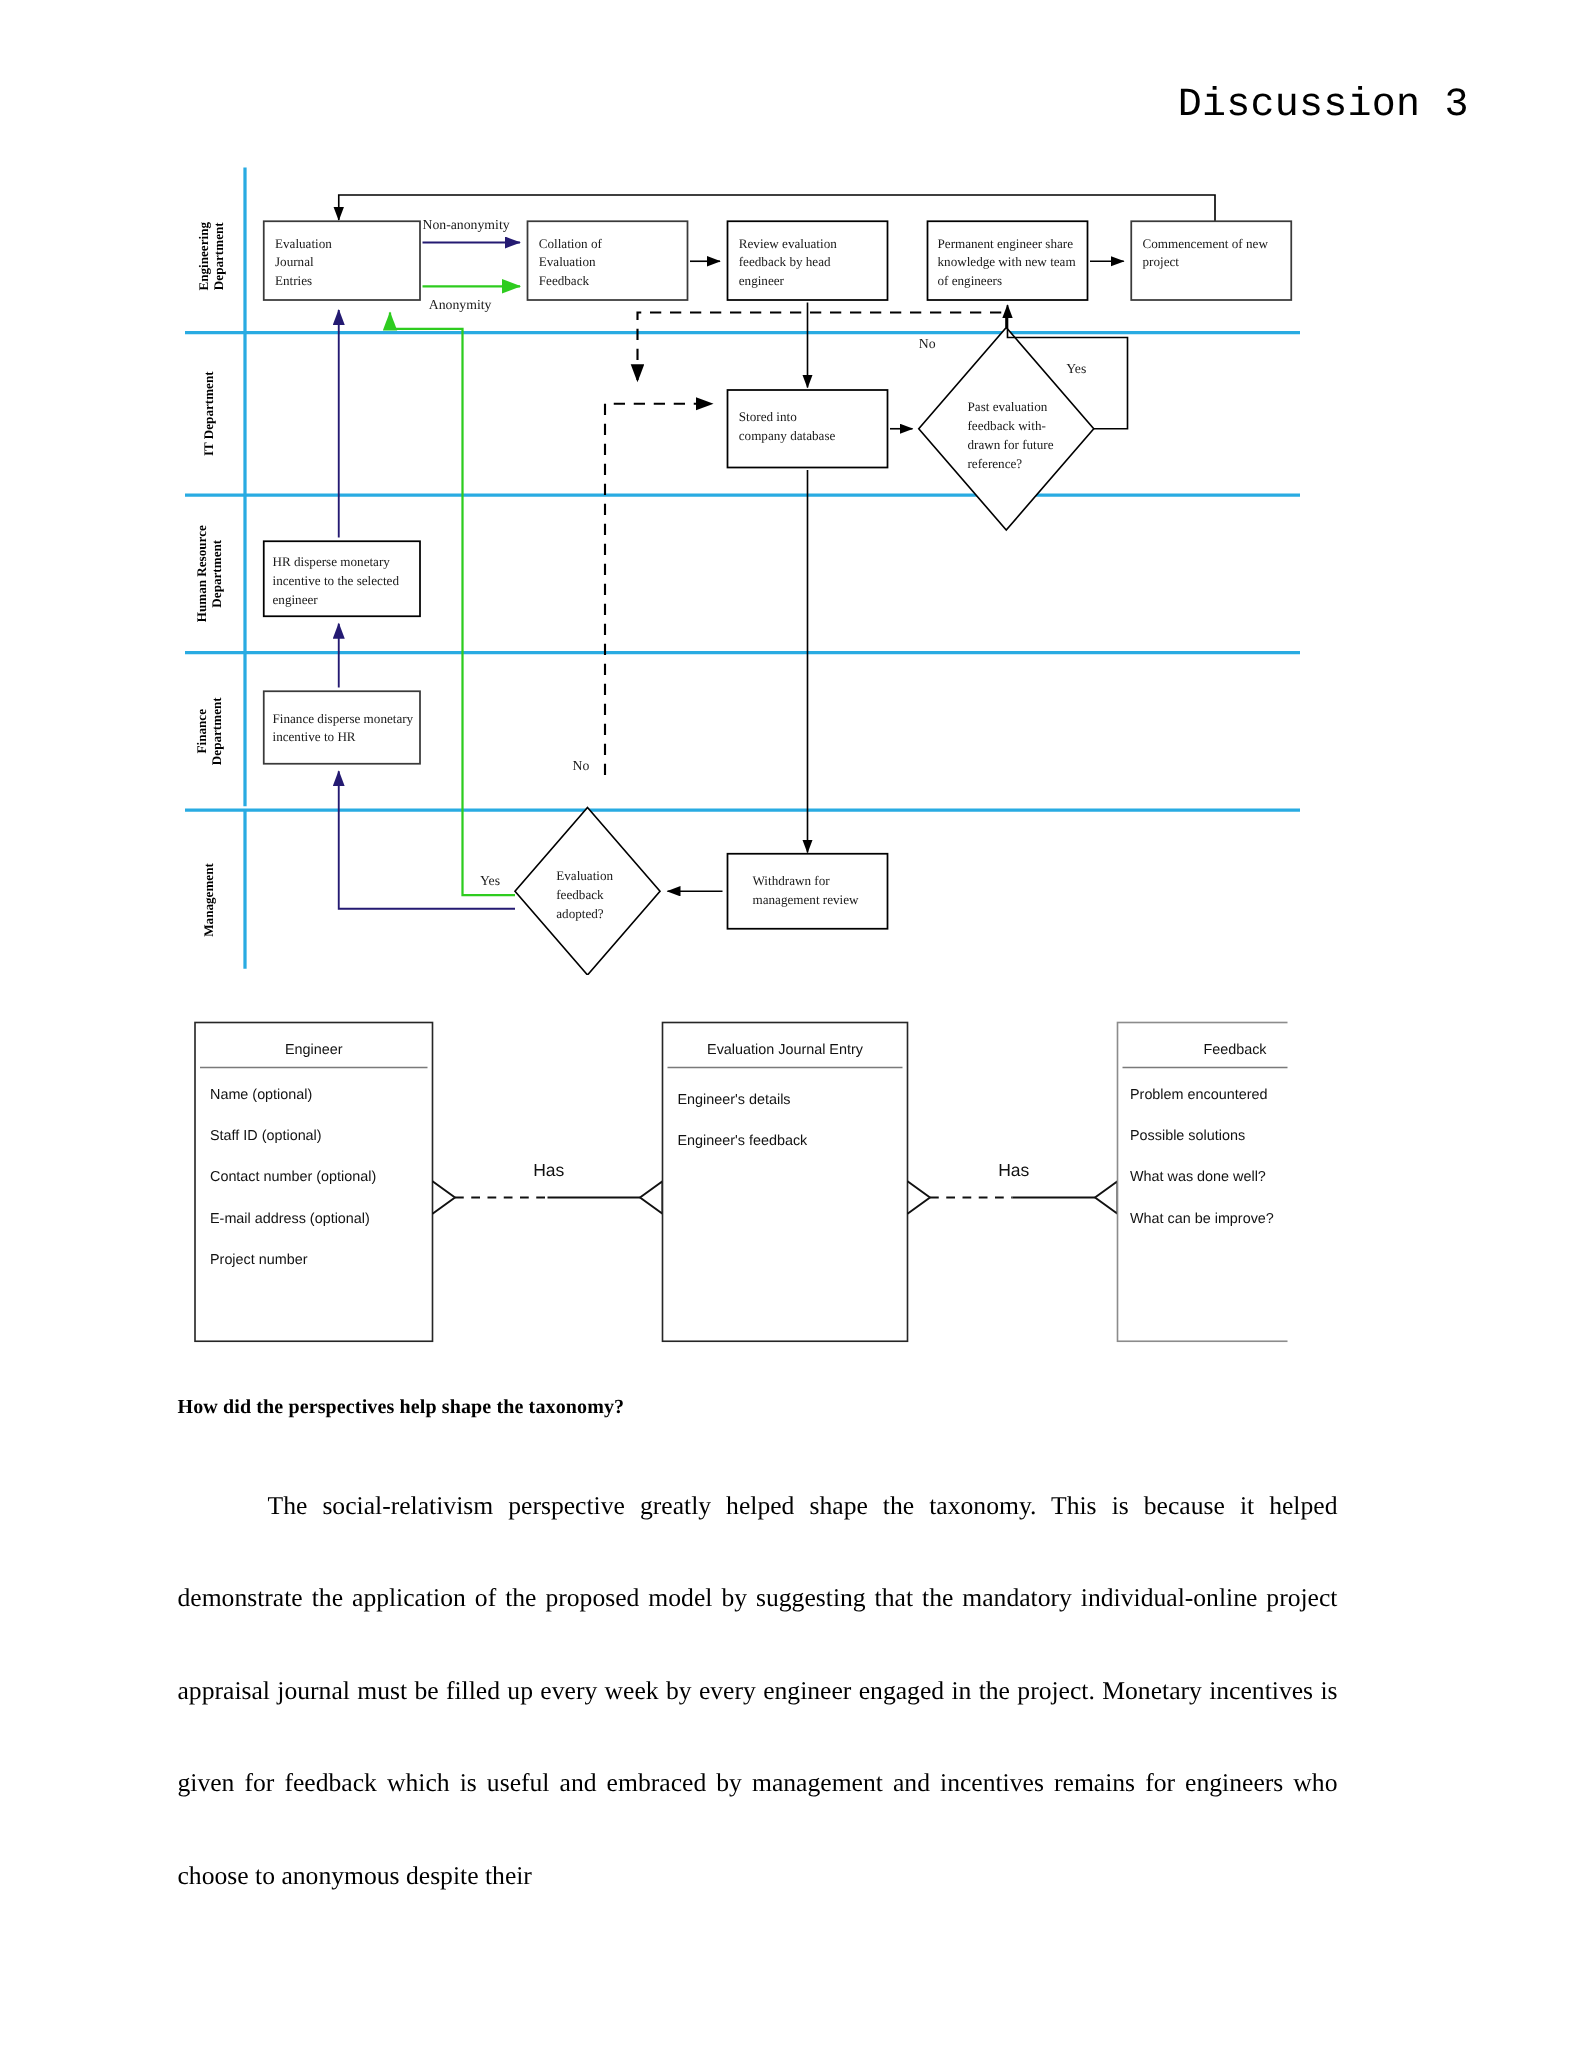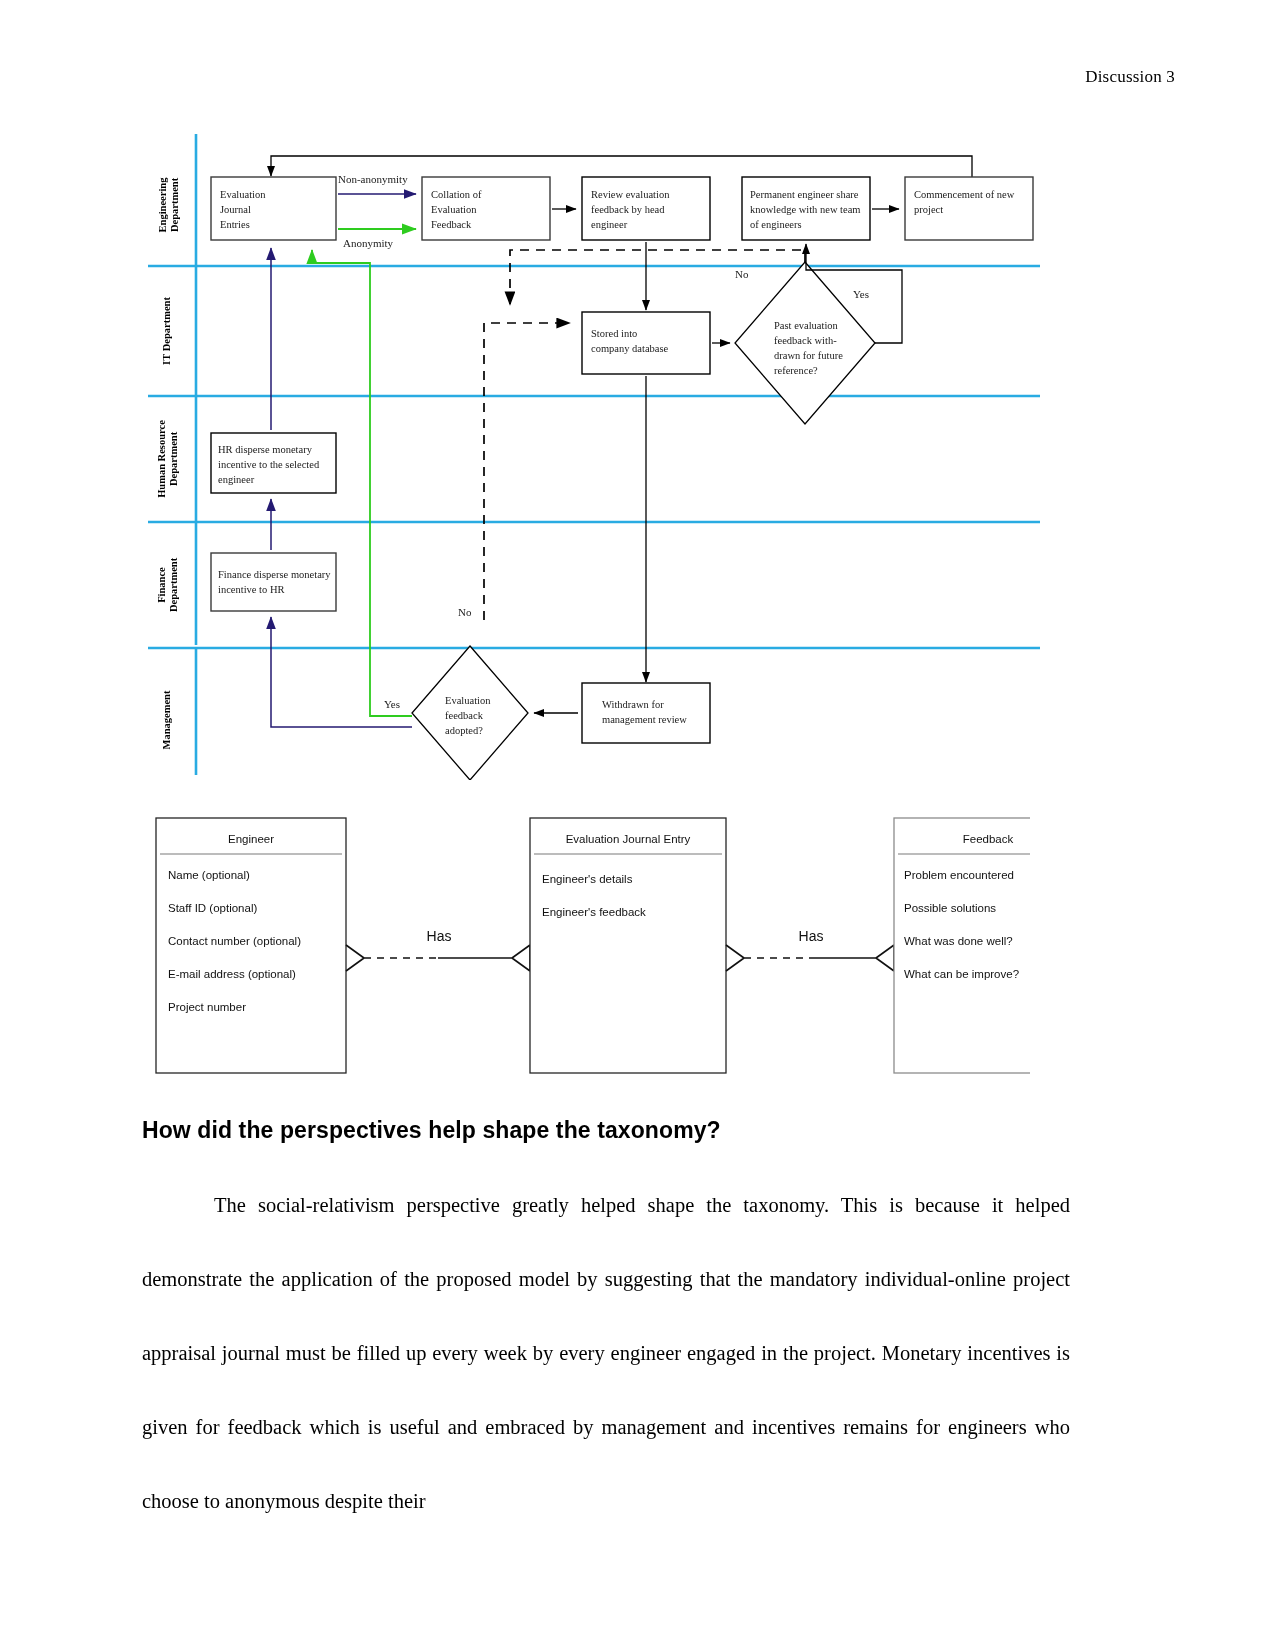--- a/index.html
+++ b/index.html
@@ -7,22 +7,22 @@
     width:1275px;height:1651px;position:relative;
     font-family:"Liberation Serif",serif;
     color:#000;
     overflow:hidden;
   }
   .page{position:absolute;inset:0;background:#fff;}
 
   
   .hdr{
     position:absolute;top:68px;right:100px;
-    font-family:Liberation Serif, serif;
-    font-size:17px;line-height:1;
+    font-family:Liberation Mono, monospace;
+    font-size:32px;line-height:1;
     letter-spacing:.2px;
   }
 
   
   .flow{position:absolute;left:140px;top:130px;width:905px;height:650px;}
   .flow svg{display:block;}
 
   .lbl{
     font-family:"Liberation Serif",serif;
     font-weight:bold;font-size:10.5px;
@@ -64,22 +64,22 @@
   .erBox{fill:#fff;stroke:#262626;stroke-width:1.3;}
   .erBoxGray{fill:#fff;stroke:#8c8c8c;stroke-width:1.3;}
   .erSep{stroke:#7a7a7a;stroke-width:1.1;}
   .erLineSolid{stroke:#111;stroke-width:1.6;fill:none;}
   .erLineDash{stroke:#111;stroke-width:1.6;fill:none;stroke-dasharray:7 6;}
   .crow{fill:none;stroke:#111;stroke-width:1.6;}
 
   
   .heading{
     position:absolute;left:142px;top:1117px;
-    font-family:Liberation Sans, sans-serif;
-    font-weight:bold;font-size:23px;
+    font-family:Liberation Serif, serif;
+    font-weight:bold;font-size:16px;
     letter-spacing:.1px;
   }
   .para{
     position:absolute;left:142px;top:1168px;width:928px;
     font-family:"Liberation Serif",serif;
     font-size:20.5px;line-height:74px;
     text-align:justify;
     text-indent:72px;
     -webkit-hyphens:none;hyphens:none;
   }

